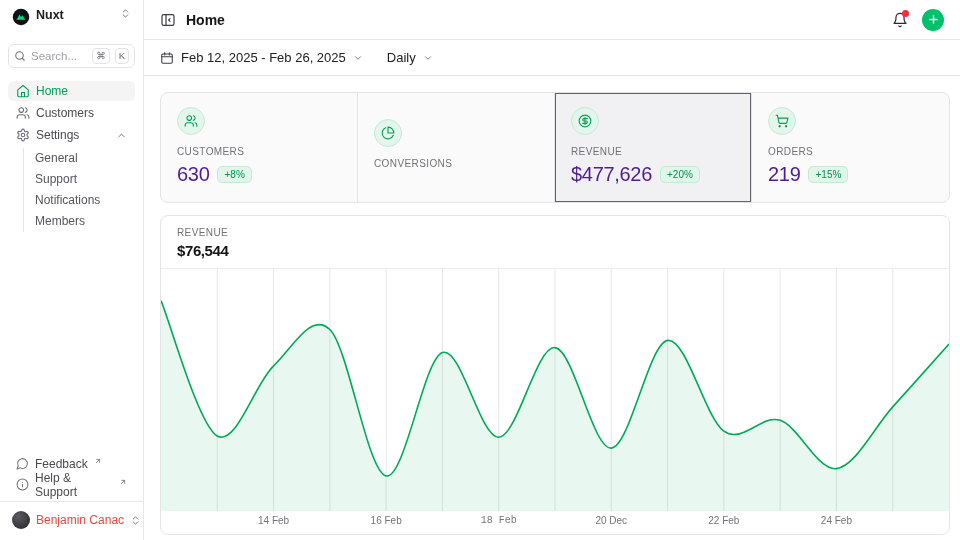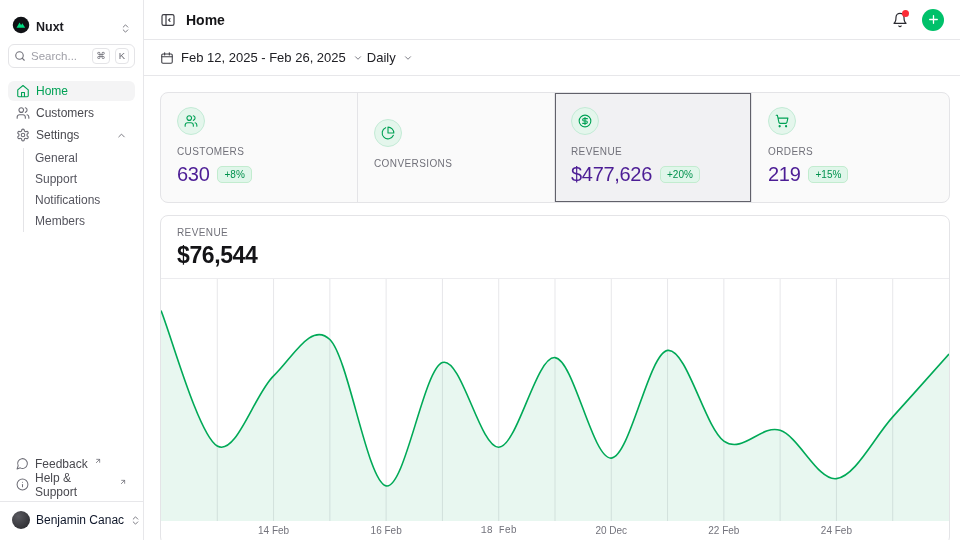--- a/index.html
+++ b/index.html
@@ -4,21 +4,21 @@
 <style>
   * { box-sizing: border-box; margin: 0; padding: 0; }
   html,body { width:960px; height:540px; overflow:hidden; }
   body { font-family:"Liberation Sans",sans-serif; color:#18181b; background:#fff; position:relative; }
   button { background:none; border:none; font-family:inherit; cursor:pointer; color:inherit; padding:0; }
   .icon svg { display:block; }
   .icon { display:inline-flex; align-items:center; justify-content:center; flex:none; }
 
   
   .sidebar { position:absolute; left:0; top:0; bottom:0; width:144px; border-right:1px solid #e7e7ea; padding:8px; display:flex; flex-direction:column; background:#fff; }
-  .team-row { display:flex; align-items:flex-end; gap:6px; height:26px; padding:0 4px; border-radius:6px; margin-bottom:10px; width:100%; text-align:left; }
+  .team-row { display:flex; align-items:flex-start; gap:6px; height:26px; padding:0 4px; border-radius:6px; margin-bottom:10px; width:100%; text-align:left; }
   .team-name { font-size:12.5px; font-weight:700; color:#1c1c21; }
   .ml-auto { margin-left:auto; }
   .muted-ic { color:#71717a; }
   .search-box { display:flex; align-items:center; gap:5px; height:24px; border:1px solid #e4e4e7; border-radius:6px; padding:0 5px; margin-bottom:13px; background:#fff; }
   .search-box input { border:none; outline:none; flex:1; min-width:0; font-size:11.5px; font-family:inherit; color:#18181b; background:transparent; }
   .search-box input::placeholder { color:#9f9fa7; }
   .kbd { font-size:9.5px; color:#6b6b74; border:1px solid #e4e4e7; border-radius:4px; padding:2px 3px; line-height:1; background:#fff; flex:none; }
   .nav { display:flex; flex-direction:column; }
   .nav-item { display:flex; align-items:center; gap:6px; height:20px; margin-bottom:2px; padding:0 8px; border-radius:6px; font-size:12px; font-weight:500; color:#49494f; width:100%; text-align:left; }
   .nav-item .icon { color:#6e6e77; }
@@ -27,49 +27,49 @@
   .nav-badge { margin-left:auto; font-size:9.5px; font-weight:500; color:#52525b; border:1px solid #e4e4e7; border-radius:4px; padding:2px 4px; line-height:1; }
   .subnav { border-left:1px solid #e4e4e7; margin:1px 0 2px 15px; padding-left:11px; display:flex; flex-direction:column; }
   .subnav-item { height:20px; margin-bottom:1px; display:flex; align-items:center; font-size:12px; color:#55555e; border-radius:6px; width:100%; text-align:left; }
   .sidebar-footer { margin-top:auto; display:flex; flex-direction:column; }
   .footer-link { display:flex; align-items:center; gap:6px; height:21px; padding:0 8px; font-size:12px; font-weight:500; color:#49494f; width:100%; text-align:left; }
   .footer-link .icon { color:#6e6e77; }
   .ext-arrow { color:#a1a1aa; transform:translateY(-3px); }
   .user-divider { border-top:1px solid #e7e7ea; margin:6px -8px 0 -8px; }
   .user-row { display:flex; align-items:center; gap:6px; padding:9px 4px 3px 4px; width:100%; text-align:left; }
   .avatar { width:18px; height:18px; border-radius:50%; background:radial-gradient(circle at 35% 30%, #5a5a60, #232327); flex:none; }
-  .user-name { font-size:12px; font-weight:500; color:#0f172a; white-space:nowrap; }
+  .user-name { font-size:12px; font-weight:500; color:#ef4444; white-space:nowrap; }
 
   
   .main { position:absolute; left:144px; top:0; right:0; bottom:0; background:#fff; }
   .topbar { height:40px; border-bottom:1px solid #e7e7ea; display:flex; align-items:center; gap:10px; padding:0 16px; }
   .topbar-title { font-size:14px; font-weight:700; color:#141417; }
   .topbar-right { margin-left:auto; display:flex; align-items:center; gap:14px; }
   .bell-btn { position:relative; color:#2a2a30; }
   .bell-dot { position:absolute; top:-2px; right:-1px; width:7px; height:7px; background:#fb2c36; border-radius:50%; }
   .add-btn { width:22px; height:22px; border-radius:50%; background:#00c16a; color:#fff; display:flex; align-items:center; justify-content:center; }
-  .datebar { height:36px; border-bottom:1px solid #e7e7ea; display:flex; align-items:center; gap:4px; padding:0 16px; }
+  .datebar { height:36px; border-bottom:1px solid #e7e7ea; display:flex; align-items:center; gap:24px; padding:0 16px; }
   .picker-btn { display:flex; align-items:center; gap:7px; font-size:13px; font-weight:500; color:#202025; }
   .picker-btn .chev { color:#71717a; }
   .content { padding:16px 0 0 16px; }
 
   .stats-grid { width:790px; display:grid; grid-template-columns:repeat(4,1fr); border:1px solid #e4e4e7; border-radius:8px; overflow:hidden; background:#fafafa; }
   .stat-cell { padding:14px 16px 16px; border-right:1px solid #e4e4e7; text-align:left; display:block; }
   .stat-cell:last-child { border-right:none; }
   .stat-cell.selected { background:#f1f1f3; box-shadow:inset 0 0 0 1px #61616a; }
   .stat-icon { width:28px; height:28px; border-radius:50%; background:#e4f6ec; border:1px solid #c3ebd6; color:#00a155; display:flex; align-items:center; justify-content:center; margin-bottom:11px; }
   .stat-label { font-size:10px; font-weight:500; color:#71717a; letter-spacing:0.4px; margin-bottom:6px; }
   .stat-value-row { display:flex; align-items:center; gap:8px; }
   .stat-value { font-size:20px; font-weight:400; letter-spacing:-0.3px; color:#4c1d95; }
   .delta-badge { font-size:10px; font-weight:500; color:#00914d; background:#e0f6ea; border:1px solid #c2eccf; border-radius:5px; padding:2.5px 6px; line-height:1; }
 
   .chart-card { width:790px; margin-top:12px; border:1px solid #e4e4e7; border-radius:8px; overflow:hidden; background:#fff; }
   .chart-header { padding:11px 16px 9px; border-bottom:1px solid #ececef; }
   .chart-label { font-size:10px; font-weight:500; color:#71717a; letter-spacing:0.4px; margin-bottom:4px; }
-  .chart-value { font-size:23px; font-weight:700; letter-spacing:-0.4px; color:#141417; }
+  .chart-value { font-size:15px; font-weight:700; letter-spacing:-0.4px; color:#141417; }
   .chart-plot { position:relative; height:242px; }
   .chart-plot svg { position:absolute; inset:0; width:100%; height:100%; }
   .x-axis { position:relative; height:23px; }
   .x-axis .tick { position:absolute; top:4px; transform:translateX(-50%); font-size:10px; color:#73737c; white-space:nowrap; }
 </style>
 </head>
 <body>
 
 <aside class="sidebar">
 

